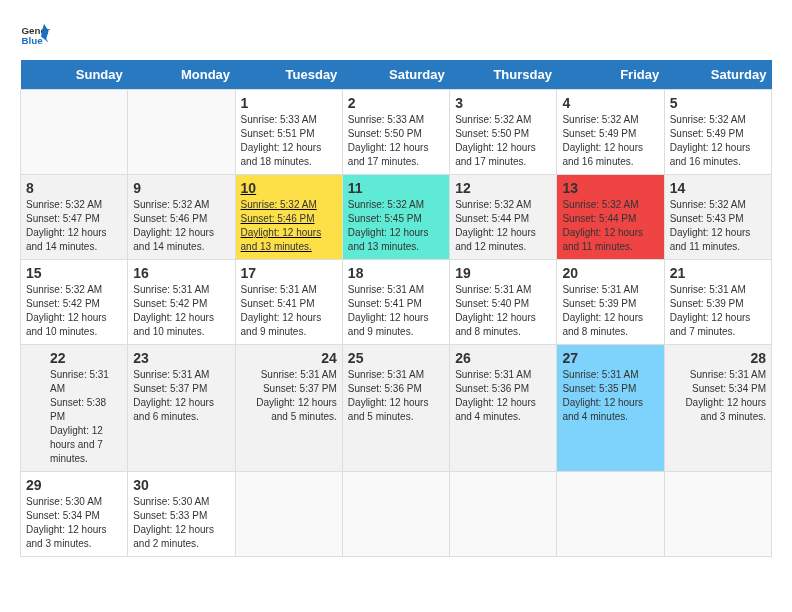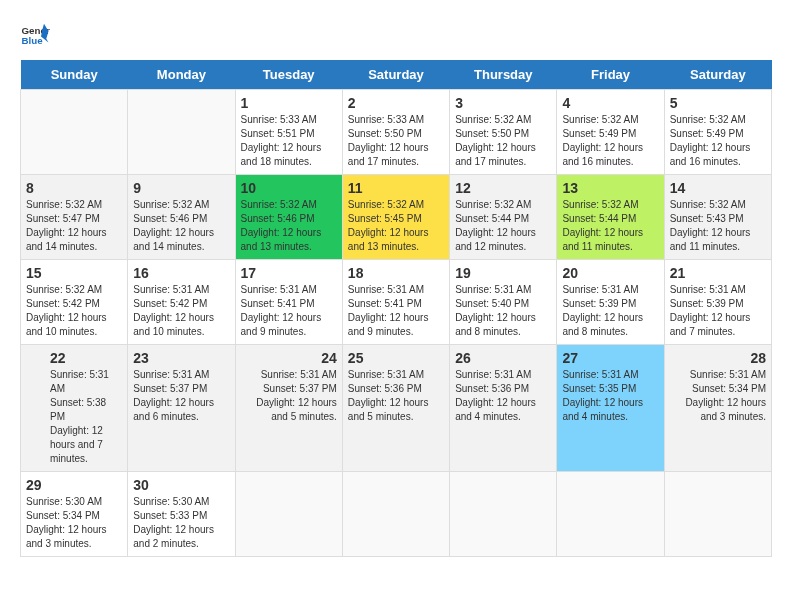--- a/index.html
+++ b/index.html
@@ -39,21 +39,21 @@
     }
     table {
       width: 100%;
       border-collapse: collapse;
       font-size: 11px;
     }
     th {
       background-color: #2979c0;
       color: #fff;
       padding: 7px 5px;
-      text-align: center;
+      text-align: right;
       font-size: 13px;
       font-weight: bold;
     }
     td {
       vertical-align: top;
       padding: 5px;
       border: 1px solid #ddd;
       background: #fff;
       min-height: 80px;
       width: calc(100% / 7);
@@ -133,33 +133,33 @@
       </tr>
       <tr>
         <td style="background: rgb(242, 242, 242);">
           <span class="day-num">8</span>
           <div class="day-info">Sunrise: 5:32 AM<br>Sunset: 5:47 PM<br>Daylight: 12 hours and 14 minutes.</div>
         </td>
         <td style="background: rgb(242, 242, 242);">
           <span class="day-num">9</span>
           <div class="day-info">Sunrise: 5:32 AM<br>Sunset: 5:46 PM<br>Daylight: 12 hours and 14 minutes.</div>
         </td>
-        <td style="background: #22c55e;">
+        <td style="background: #fde047; text-decoration: underline;">
           <span class="day-num">10</span>
           <div class="day-info">Sunrise: 5:32 AM<br>Sunset: 5:46 PM<br>Daylight: 12 hours and 13 minutes.</div>
         </td>
-        <td style="background: #fde047;">
+        <td style="background: #5eead4;">
           <span class="day-num">11</span>
           <div class="day-info">Sunrise: 5:32 AM<br>Sunset: 5:45 PM<br>Daylight: 12 hours and 13 minutes.</div>
         </td>
         <td style="background: rgb(242, 242, 242);">
           <span class="day-num">12</span>
           <div class="day-info">Sunrise: 5:32 AM<br>Sunset: 5:44 PM<br>Daylight: 12 hours and 12 minutes.</div>
         </td>
-        <td style="background: #bef264; margin-left: 28px;">
+        <td style="background: #ef4444; margin-left: 28px;">
           <span class="day-num">13</span>
           <div class="day-info">Sunrise: 5:32 AM<br>Sunset: 5:44 PM<br>Daylight: 12 hours and 11 minutes.</div>
         </td>
         <td style="background: rgb(242, 242, 242);">
           <span class="day-num">14</span>
           <div class="day-info">Sunrise: 5:32 AM<br>Sunset: 5:43 PM<br>Daylight: 12 hours and 11 minutes.</div>
         </td>
       </tr>
       <tr>
         <td>

